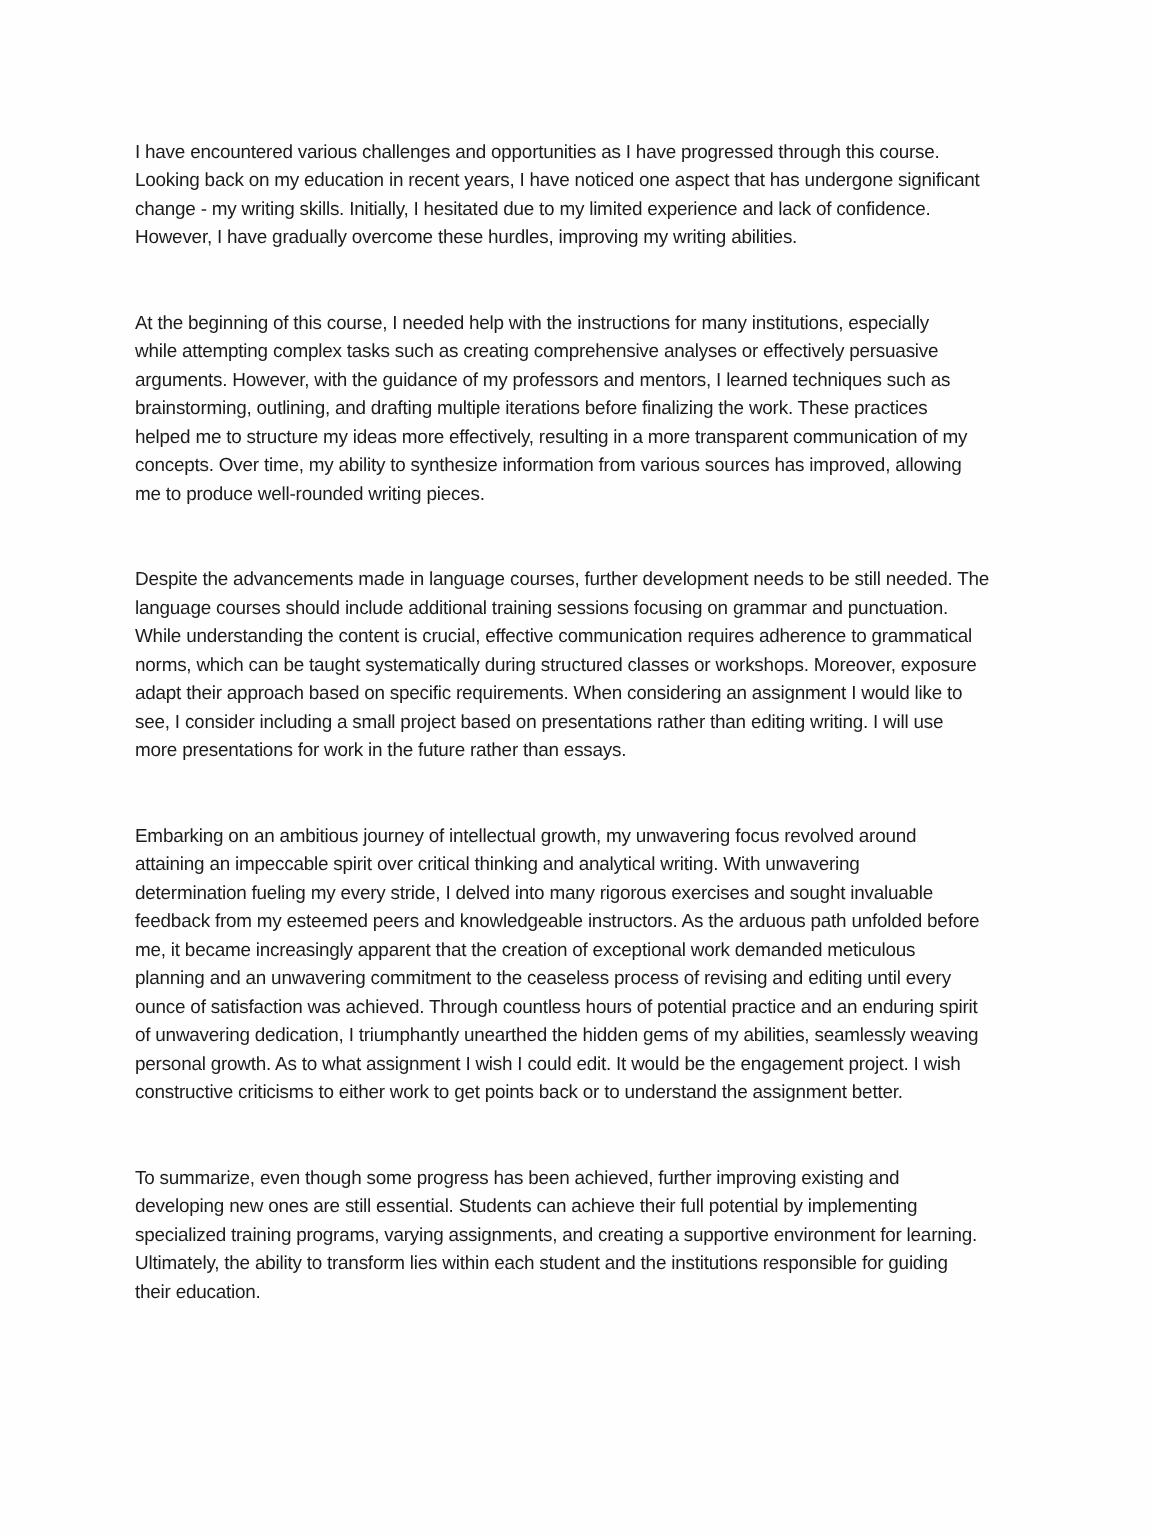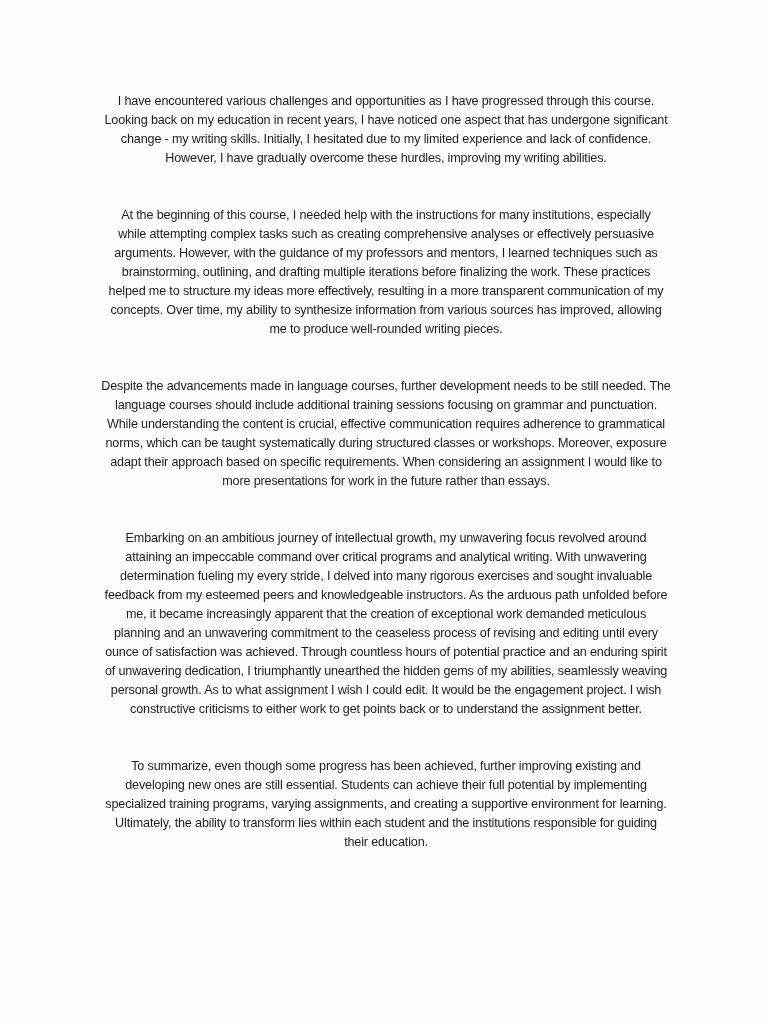--- a/index.html
+++ b/index.html
@@ -28,21 +28,20 @@
     width: 592px;
     font-family: "Liberation Sans", sans-serif;
     font-size: 12.6px;
     line-height: 19px;
     color: #1c1c1c;
     letter-spacing: -0.15px;
   }
   .para {
     margin: 0 0 38px 0;
     white-space: normal;
-    text-align: center;
   }
   .line {
     display: block;
     white-space: nowrap;
   }
 </style>
 </head>
 <body>
 
 <div class="page">
@@ -64,26 +63,27 @@
       <span class="line">concepts. Over time, my ability to synthesize information from various sources has improved, allowing</span>
       <span class="line">me to produce well-rounded writing pieces.</span>
     </p>
 
     <p class="para">
       <span class="line">Despite the advancements made in language courses, further development needs to be still needed. The</span>
       <span class="line">language courses should include additional training sessions focusing on grammar and punctuation.</span>
       <span class="line">While understanding the content is crucial, effective communication requires adherence to grammatical</span>
       <span class="line">norms, which can be taught systematically during structured classes or workshops. Moreover, exposure</span>
       <span class="line">adapt their approach based on specific requirements. When considering an assignment I would like to</span>
+      <span class="line">see, I consider including a small project based on presentations rather than editing writing. I will use</span>
       <span class="line">more presentations for work in the future rather than essays.</span>
     </p>
 
     <p class="para">
       <span class="line">Embarking on an ambitious journey of intellectual growth, my unwavering focus revolved around</span>
-      <span class="line">attaining an impeccable command over critical programs and analytical writing. With unwavering</span>
+      <span class="line">attaining an impeccable spirit over critical thinking and analytical writing. With unwavering</span>
       <span class="line">determination fueling my every stride, I delved into many rigorous exercises and sought invaluable</span>
       <span class="line">feedback from my esteemed peers and knowledgeable instructors. As the arduous path unfolded before</span>
       <span class="line">me, it became increasingly apparent that the creation of exceptional work demanded meticulous</span>
       <span class="line">planning and an unwavering commitment to the ceaseless process of revising and editing until every</span>
       <span class="line">ounce of satisfaction was achieved. Through countless hours of potential practice and an enduring spirit</span>
       <span class="line">of unwavering dedication, I triumphantly unearthed the hidden gems of my abilities, seamlessly weaving</span>
       <span class="line">personal growth. As to what assignment I wish I could edit. It would be the engagement project. I wish</span>
       <span class="line">constructive criticisms to either work to get points back or to understand the assignment better.</span>
     </p>
 

